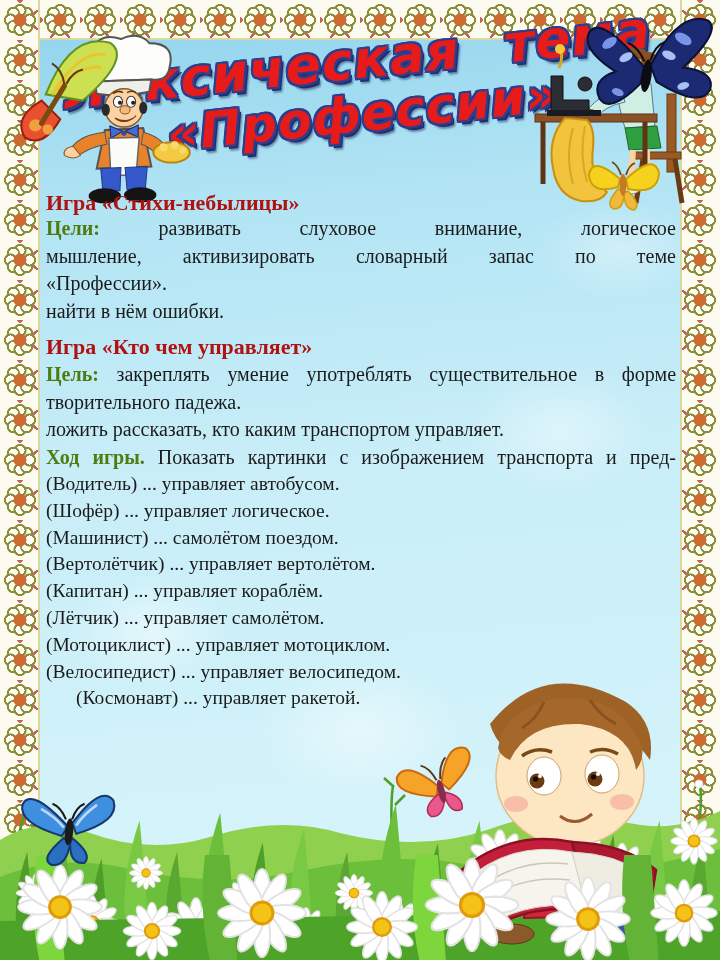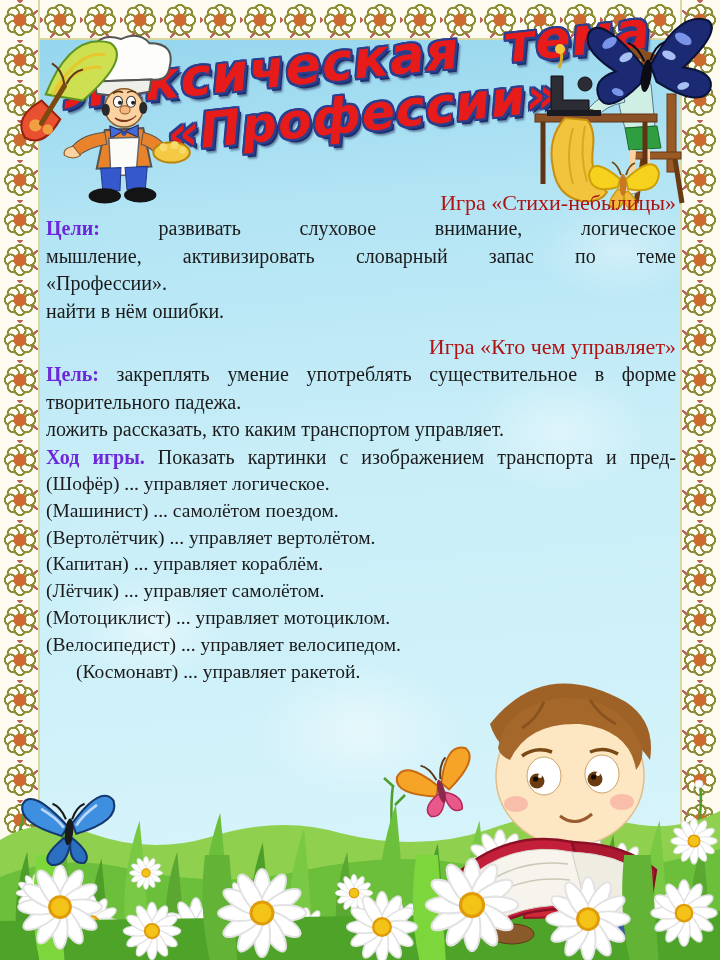--- a/index.html
+++ b/index.html
@@ -82,25 +82,25 @@
     color:#e81b1b;
     text-shadow:-2px -2px 0 #2b3f8e,0 -2px 0 #2b3f8e,2px -2px 0 #2b3f8e,-2px 0 0 #2b3f8e,
       2px 0 0 #2b3f8e,-2px 2px 0 #2b3f8e,0 2px 0 #2b3f8e,2px 2px 0 #2b3f8e,
       3px 4px 0 #1e2f6e,4px 6px 2px rgba(18,28,78,.45);}
   .t1{font-size:52px;line-height:56px;word-spacing:26px;letter-spacing:1px;}
   .t2{font-size:49px;line-height:54px;margin-top:0px;letter-spacing:1px;}
 
   
   .content{position:absolute;left:46px;top:190px;width:630px;z-index:5;color:#1b1b1b;
     font-size:20px;line-height:27.5px;}
-  .gh{margin:0;font-size:22px;line-height:25px;font-weight:normal;color:#b01212;text-align:right;}
+  .gh{margin:0;font-size:22px;line-height:25px;font-weight:bold;color:#b01212;text-align:left;}
   .gh.g2{margin-top:9px;margin-bottom:2px;}
   .jl{text-align:justify;text-align-last:justify;}
   .jl.last{text-align-last:left;}
-  .lbl{font-weight:bold;color:#6d28d9;}
+  .lbl{font-weight:bold;color:#4d7c0f;}
   .poem{margin-top:12px;margin-bottom:10px;line-height:30.5px;}
   .pl{position:relative;}
   .author{position:absolute;left:372px;top:0;}
   .list{line-height:26.8px;font-size:19.5px;}
   .list .indent{padding-left:30px;}
 
   
   .ill{position:absolute;}
   .chef{left:42px;top:33px;width:162px;height:172px;z-index:3;}
   .bfly-tl{left:10px;top:22px;width:120px;height:124px;z-index:4;}
@@ -228,20 +228,21 @@
 
     <h2 class="gh g2">Игра «Кто чем управляет»</h2>
 
     <div class="jl"><span class="lbl">Цель:</span> <span>закреплять умение употреблять существительное в форме</span></div>
     <div class="jl last">творительного падежа.</div>
 
     <div class="jl last">ложить рассказать, кто каким транспортом управляет.</div>
     <div class="jl"><span class="lbl">Ход игры.</span> <span>Показать картинки с изображением транспорта и пред-</span></div>
 
     <div class="list">
+      <div class="li">(Водитель) ... управляет автобусом.</div>
       <div class="li">(Шофёр) ... управляет логическое.</div>
       <div class="li">(Машинист) ... самолётом поездом.</div>
       <div class="li">(Вертолётчик) ... управляет вертолётом.</div>
       <div class="li">(Капитан) ... управляет кораблём.</div>
       <div class="li">(Лётчик) ... управляет самолётом.</div>
       <div class="li">(Мотоциклист) ... управляет мотоциклом.</div>
       <div class="li">(Велосипедист) ... управляет велосипедом.</div>
       <div class="li indent">(Космонавт) ... управляет ракетой.</div>
     </div>
   </div>

